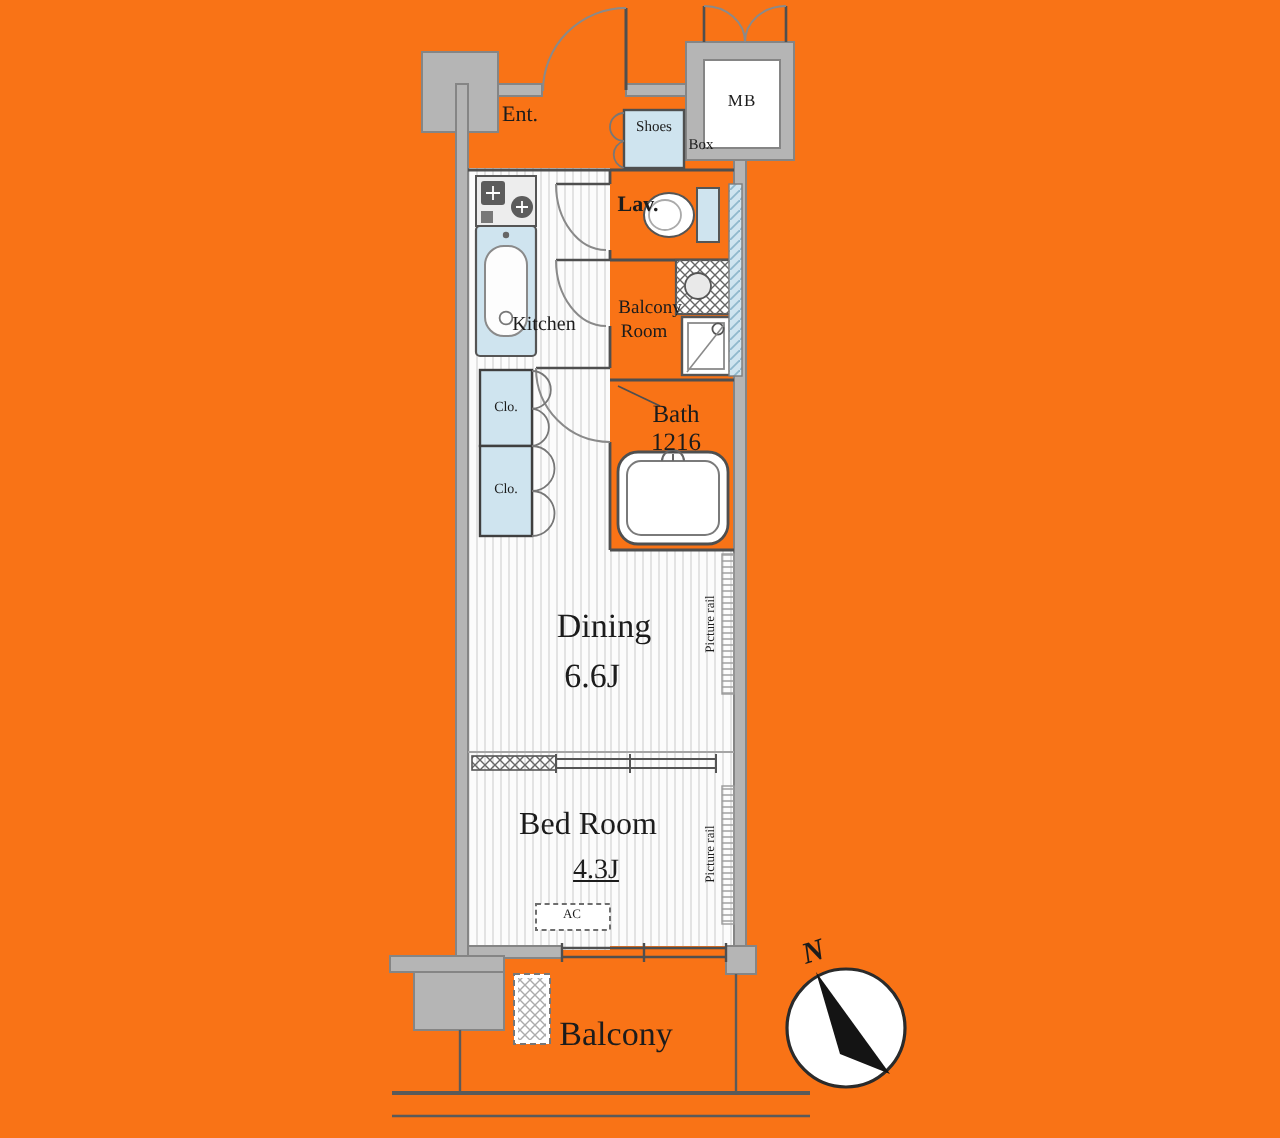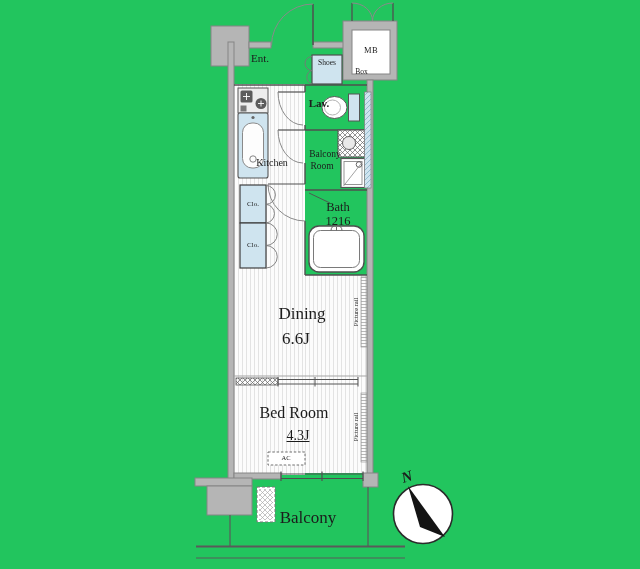--- a/index.html
+++ b/index.html
@@ -1,16 +1,16 @@
 <!DOCTYPE html>
 <html><head>
 <meta charset="utf-8">
 <style>
   html,body{margin:0;padding:0;background:#fff;}
-  .stage{position:relative;width:640px;height:569px;background:#22c55e;overflow:hidden;
+  .stage{position:relative;width:640px;height:569px;background:#f97316;overflow:hidden;
          font-family:"Liberation Serif","DejaVu Serif",serif;color:#1c1c1c;}
   .floor{position:absolute;background:repeating-linear-gradient(90deg,#e3e3e3 0,#e3e3e3 1px,#fcfcfc 1px,#fcfcfc 4px);}
   .floor-a{left:234px;top:84px;width:71px;height:391px;}
   .floor-b{left:305px;top:275px;width:62px;height:198px;}
   svg.plan{position:absolute;left:0;top:0;z-index:2;}
   .lbl{position:absolute;z-index:3;line-height:1;white-space:nowrap;transform:translate(-50%,-50%);}
   .rot{transform:translate(-50%,-50%) rotate(-90deg);}
   .north-letter{transform:translate(-50%,-50%) rotate(-18deg);font-style:italic;font-weight:bold;}
   .s7{font-size:7px;} .s75{font-size:7.5px;} .s85{font-size:8.5px;letter-spacing:.5px;}
   .s95{font-size:9.5px;} .s11{font-size:11px;} .s125{font-size:12.5px;}
@@ -183,21 +183,21 @@
     </g>
 
     <g>
       <circle cx="423" cy="514" r="29.5" fill="#ffffff" stroke="#2b2b2b" stroke-width="1.6"></circle>
       <polygon points="408,486 445,537 420,527" fill="#141414"></polygon>
     </g>
   </svg>
 
   <span class="lbl s11" style="left:260px;top:58px;">Ent.</span>
   <span class="lbl s75" style="left:327px;top:63px;">Shoes</span>
-  <span class="lbl s75" style="left:338px;top:72px;padding-left:47px;">Box</span>
+  <span class="lbl s75" style="left:327px;top:72px;padding-left:47px;">Box</span>
   <span class="lbl s85" style="left:371px;top:50px;">MB</span>
   <span class="lbl s11" style="left:319px;top:103px;font-weight:bold;">Lav.</span>
   <span class="lbl s95" style="left:325px;top:155px;">Balcony</span>
   <span class="lbl s95" style="left:322px;top:167px;">Room</span>
   <span class="lbl s125" style="left:338px;top:207px;">Bath</span>
   <span class="lbl s125" style="left:338px;top:221px;">1216</span>
   <span class="lbl s135" style="left:272px;top:163px;">Kitchen</span>
   <span class="lbl s7" style="left:253px;top:204px;">Clo.</span>
   <span class="lbl s7" style="left:253px;top:245px;">Clo.</span>
   <span class="lbl s17" style="left:296px;top:313px;padding-left:12px;">Dining</span>

